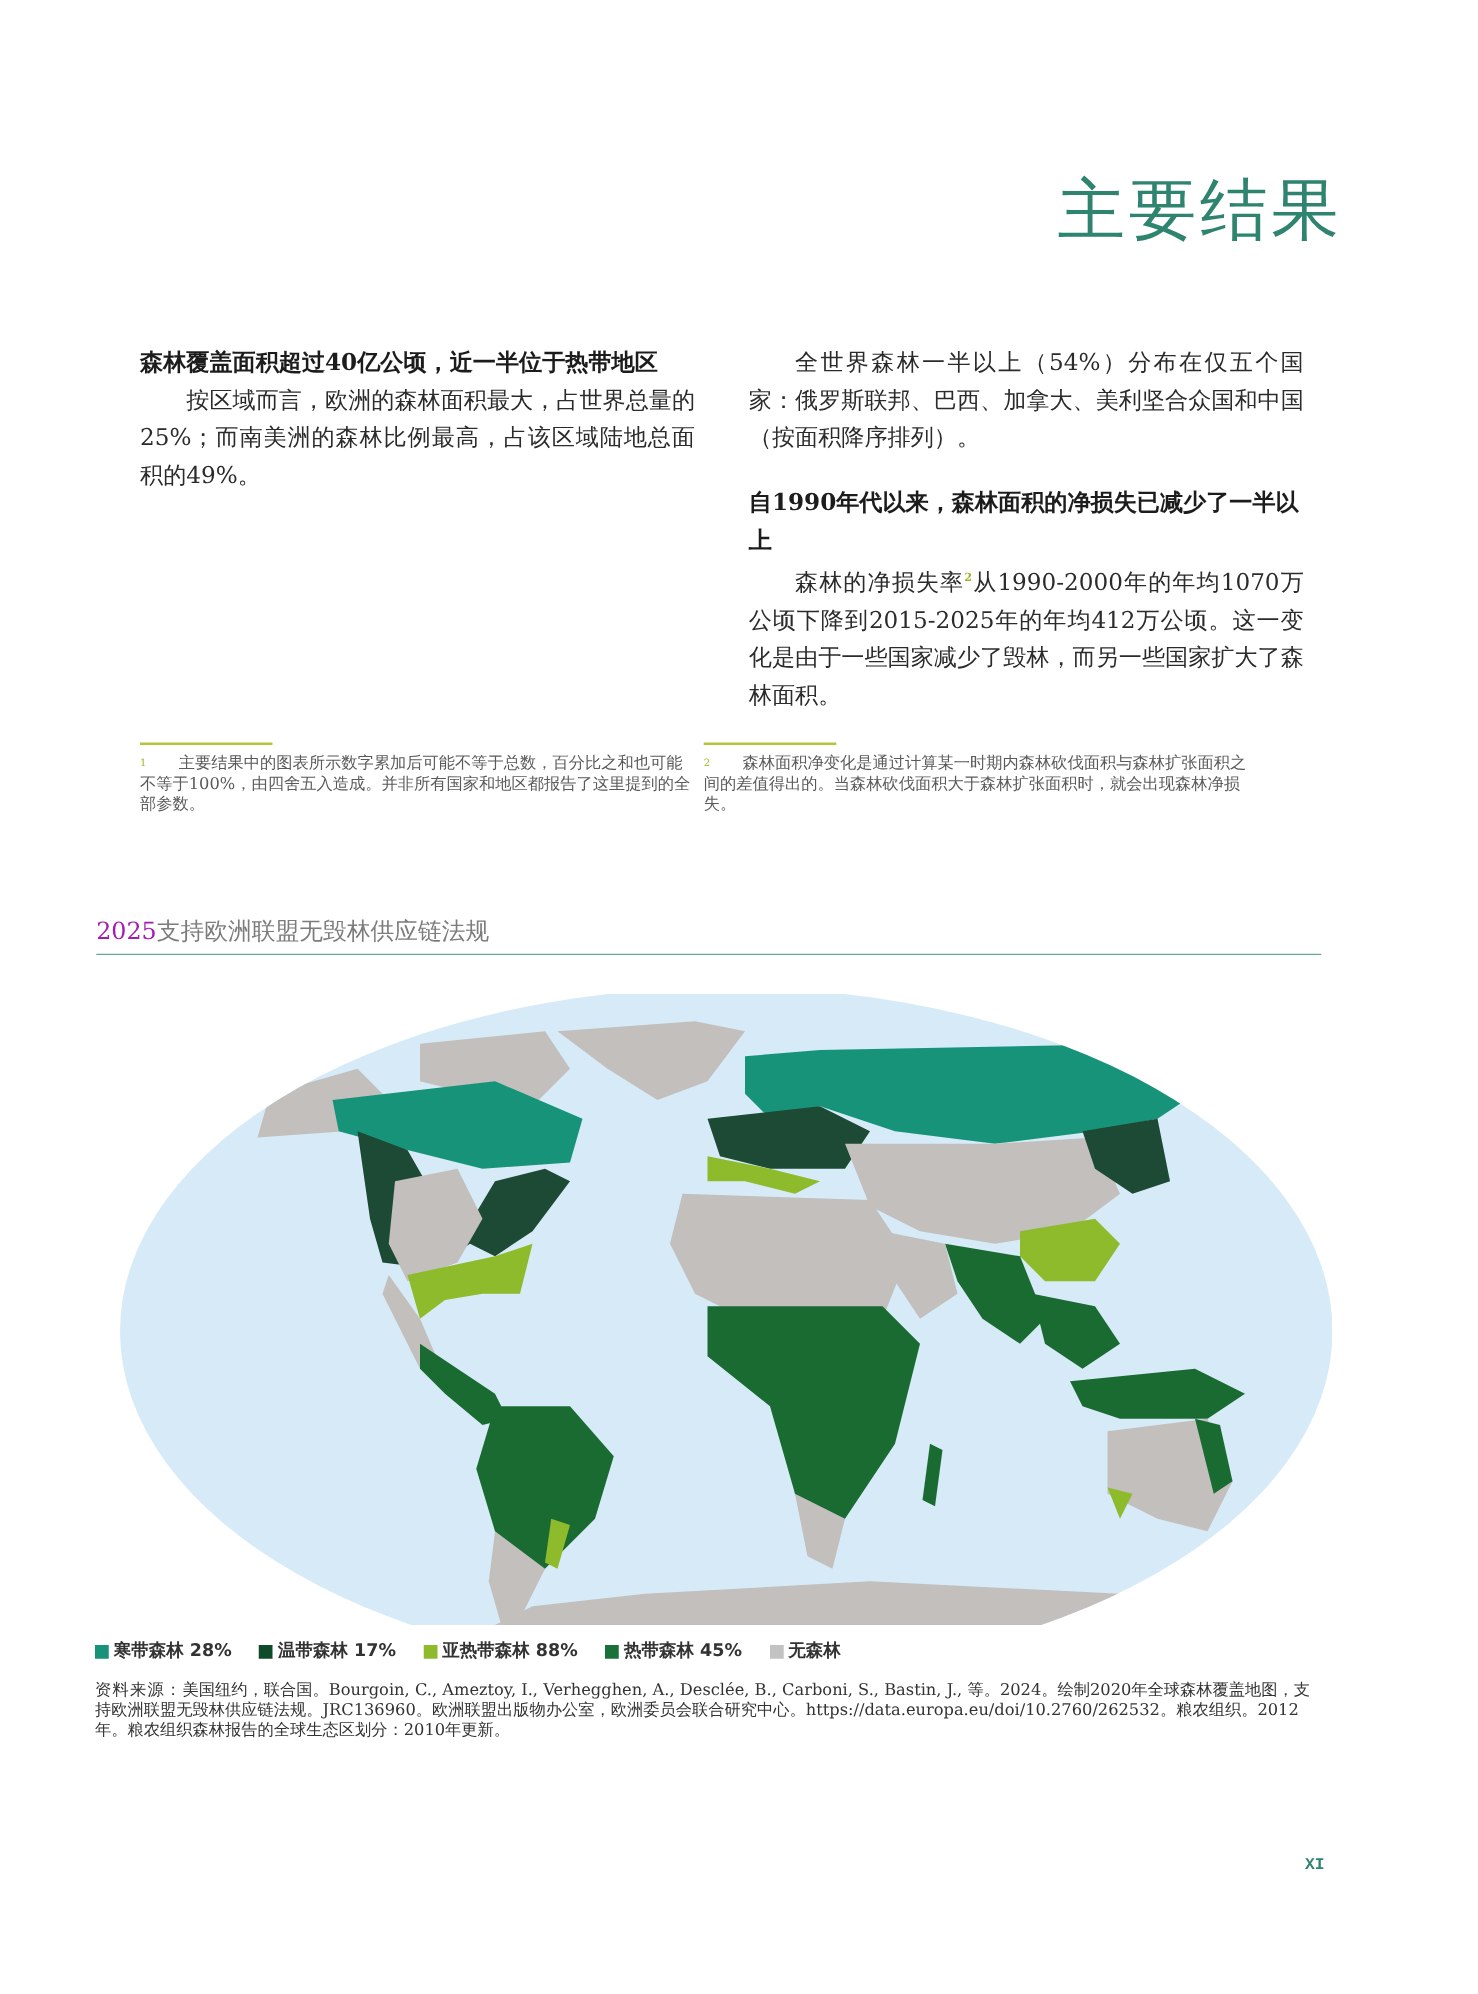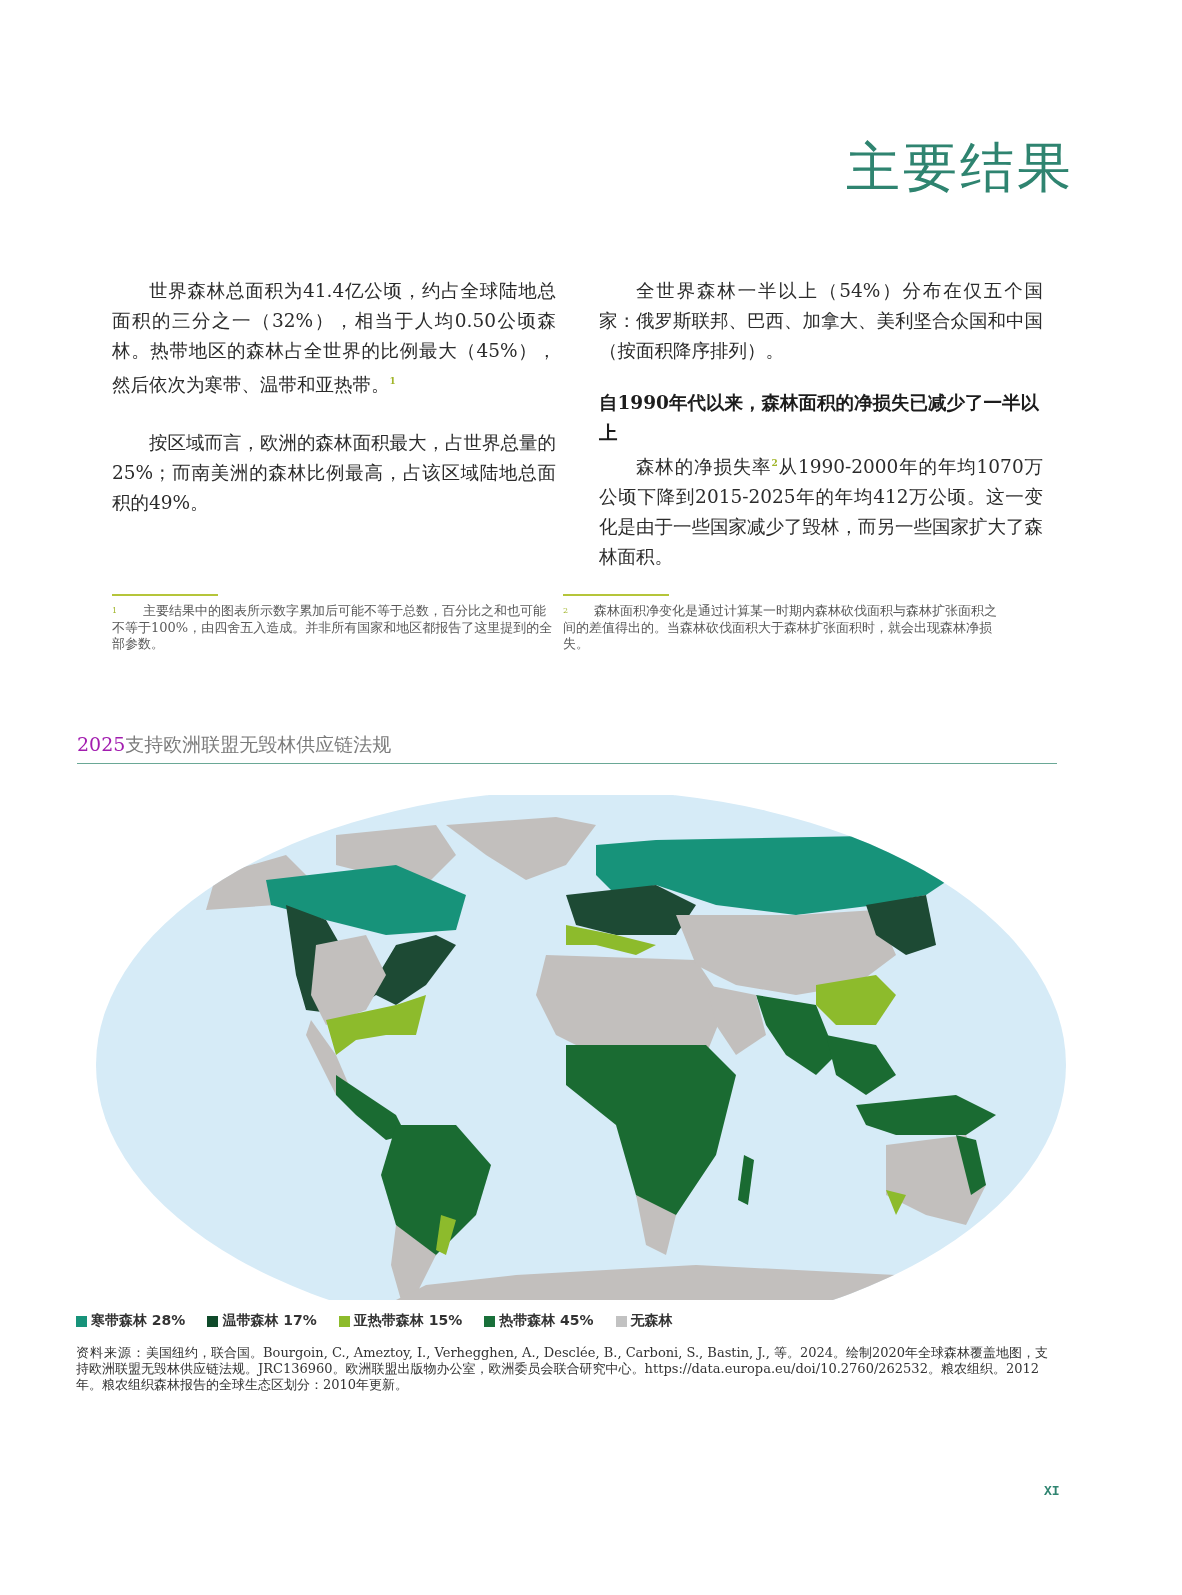--- a/index.html
+++ b/index.html
@@ -34,21 +34,21 @@
   .notes .lbl { letter-spacing: 1px; }
   .page-number { position: absolute; left: 1044px; top: 1484px; font-family: Liberation Mono, monospace;
                  font-weight: bold; font-size: 13px; color: #2f8470; }
 </style>
 </head>
 <body>
 
 <h1 class="page-title">主要结果</h1>
 
 <div class="col left">
-  <p><span>世界森林总面积为41.4亿公顷，约占全球陆地总面积的三分之一（32%），相当于人均0.50公顷森林。热带地区的森林占全世界的比例最大（45%），然后依次为寒带、温带和亚热带。</span><sup class="fn">1</sup></p>
+  <h3>森林覆盖面积超过40亿公顷，近一半位于热带地区</h3>
   <p>按区域而言，欧洲的森林面积最大，占世界总量的25%；而南美洲的森林比例最高，占该区域陆地总面积的49%。</p>
 </div>
 
 <div class="col right">
   <p>全世界森林一半以上（54%）分布在仅五个国家：俄罗斯联邦、巴西、加拿大、美利坚合众国和中国（按面积降序排列）。</p>
   <h3>自1990年代以来，森林面积的净损失已减少了一半以上</h3>
   <p><span>森林的净损失率</span><sup class="fn">2</sup><span>从1990-2000年的年均1070万公顷下降到2015-2025年的年均412万公顷。这一变化是由于一些国家减少了毁林，而另一些国家扩大了森林面积。</span></p>
 </div>
 
 <div class="footnote left">
@@ -121,21 +121,21 @@
   <div class="legend-item">
     <span class="swatch" style="background:#17937a"></span>
     <span>寒带森林 28%</span>
   </div>
   <div class="legend-item">
     <span class="swatch" style="background:#0f4a2a"></span>
     <span>温带森林 17%</span>
   </div>
   <div class="legend-item">
     <span class="swatch" style="background:#8dbb2c"></span>
-    <span>亚热带森林 15%</span>
+    <span>亚热带森林 88%</span>
   </div>
   <div class="legend-item">
     <span class="swatch" style="background:#19703a"></span>
     <span>热带森林 45%</span>
   </div>
   <div class="legend-item">
     <span class="swatch" style="background:#c2c2c2"></span>
     <span>无森林</span>
   </div>
 </div>

